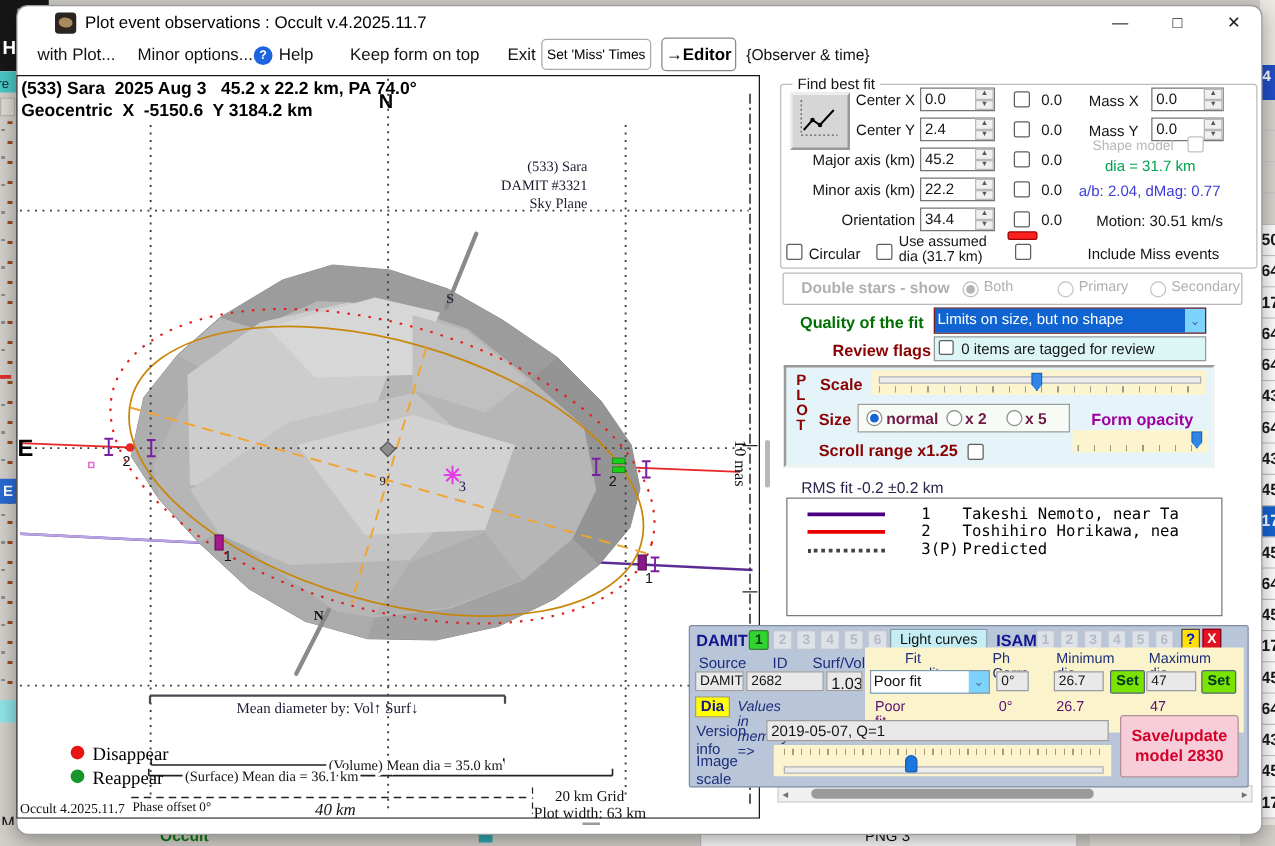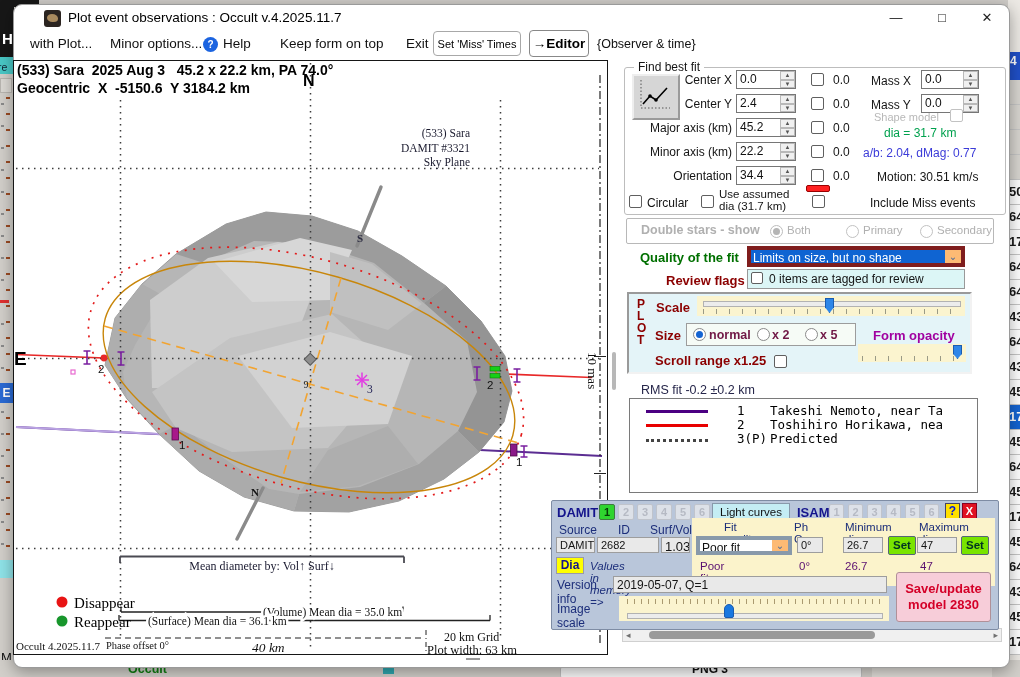--- a/index.html
+++ b/index.html
@@ -30,21 +30,21 @@
   .radio.dis{border-color:#c2c2c2;}
   .grp{position:absolute;border:1px solid #bdbdbd;border-radius:3px;}
   .gcap{position:absolute;background:#fff;padding:0 4px;font-size:12px;color:#141414;white-space:nowrap;}
   .field{position:absolute;background:#e9e9e9;border:1px solid #9d9d9d;box-sizing:border-box;
         font-size:11px;color:#141414;padding:1px 0 0 3px;overflow:hidden;white-space:nowrap;}
   .slider{position:absolute;background:#fbf4cf;}
   .slider .groove{position:absolute;background:#ececec;border:1px solid #b2b2b2;}
   .slider .ticks{position:absolute;background:repeating-linear-gradient(90deg,#9a9a86 0 1px,transparent 1px 13px);}
   .slider .thumb{position:absolute;background:#2e86e8;border:1px solid #1a5cb0;box-sizing:border-box;
         clip-path:polygon(0 0,100% 0,100% 62%,50% 100%,0 62%);}
-  .combo{position:absolute;background:#fdba74;border:4px solid #7f1d1d;box-sizing:border-box;display:flex;}
+  .combo{position:absolute;background:#7dd3fc;border:1px solid #7f1d1d;box-sizing:border-box;display:flex;}
   .combo .sel{flex:1;background:#0f64d2;color:#fff;font-size:12px;padding:1px 2px;white-space:nowrap;overflow:hidden;}
   .combo .arr{width:16px;display:flex;align-items:center;justify-content:center;color:#4a6a9a;font-size:10px;}
   .mono{font-family:"DejaVu Sans Mono",monospace;}
   .ser{font-family:"Liberation Serif",serif;}
   .dmbtn{position:absolute;width:16px;height:16px;box-sizing:border-box;border:1px solid #c0c4cc;
         background:#dde1e8;color:#b6bac4;font-weight:bold;font-size:11px;text-align:center;line-height:15px;border-radius:2px;}
   .dmbtn.on{background:#2fd42f;border-color:#3f7a3f;color:#063e06;}
   .setbtn{position:absolute;width:26px;height:17px;background:#79e400;border:1px solid #567;color:#032;
         font-weight:bold;font-size:11.5px;text-align:center;line-height:16px;border-radius:2px;}
   .rrow{height:25px;box-sizing:border-box;border-bottom:1px solid #c6c6c6;background:#fff;
@@ -103,21 +103,21 @@
         <div class="rrow">43</div>
         <div class="rrow">45</div>
         <div class="rrow">17</div>
       </div>
   </div>
 
   <div class="abs" style="left:0;top:660px;width:1020px;height:17px;background:#d2cfca;overflow:hidden;">
     <span class="abs" style="left:128px;top:2px;font-weight:bold;font-size:12.5px;color:#0f7d12;">Occult</span>
     <div class="abs" style="left:383px;top:3px;width:11px;height:11px;background:#2fa8b0;"></div>
     <div class="abs" style="left:560px;top:6px;width:300px;height:11px;background:#fafafa;border:1px solid #c0c0c0;border-radius:3px;"></div>
-    <span class="abs" style="left:692px;top:2px;font-weight:bold;font-size:12px;color:#111;">PNG 3</span>
+    <span class="abs" style="left:692px;top:2px;font-weight:normal;font-size:12px;color:#111;">PNG 3</span>
     <div class="abs" style="left:872px;top:6px;width:120px;height:11px;background:#e2dfda;"></div>
   </div>
 
   <div class="win"></div>
 
   <div class="abs" style="left:44px;top:10px;width:17px;height:17px;background:#2b2420;border-radius:3px;">
     <div style="position:absolute;left:3px;top:4px;width:11px;height:8px;background:#a98a5e;border-radius:50% 60% 45% 55%;"></div>
   </div>
   <span class="abs" style="left:68px;top:10px;font-size:13.5px;color:#000;">Plot event observations : Occult v.4.2025.11.7</span>
   <div class="wbtn" style="left:877px;width:38px;">—</div>

